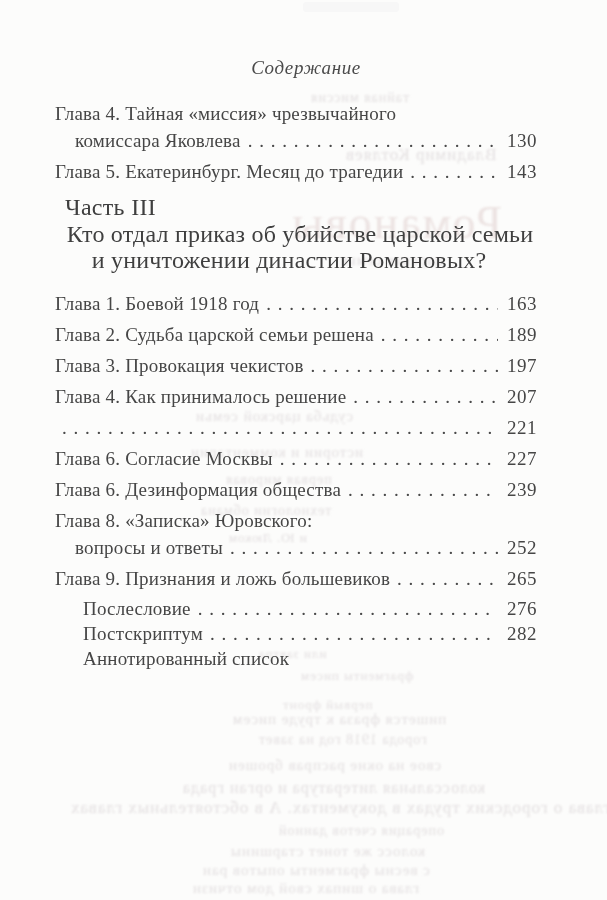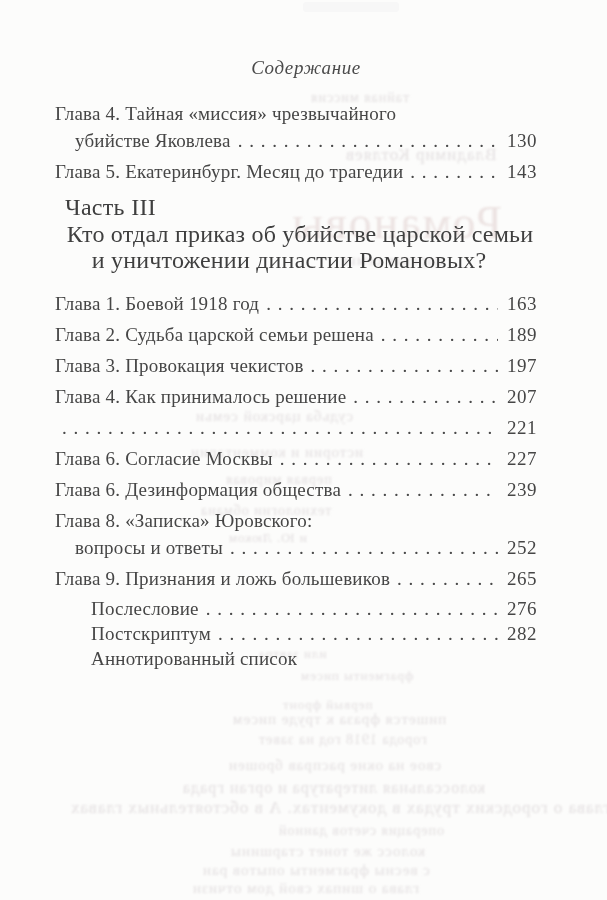--- a/index.html
+++ b/index.html
@@ -92,21 +92,21 @@
   .part-sub {
     text-align: center;
     font-size: 24px;
     line-height: 26px;
     letter-spacing: 0.2px;
     position: relative;
   }
   .sub1 { left: 4px; }
   .sub2 { left: -7px; }
   #list-part { margin-top: 17px; }
-  #list-back { margin-top: 0; margin-left: 36px; }
+  #list-back { margin-top: 0; margin-left: 28px; }
   #list-back .entry { margin-bottom: 0; }
   #list-back .row .t, #list-back .leader, #list-back .pg { line-height: 25px; }
   #list-back .cont { padding-left: 0; }
 </style>
 </head>
 <body>
 
 <div class="page">
   <div class="bleed" id="bleed">
     <div class="smudge"></div>
@@ -133,21 +133,21 @@
       <span style="top: 880px; left: 192px; font-size: 15px;">глава о шипах свой дом отчизн</span>
     </div>
   <div class="content">
     <div class="toc-header">Содержание</div>
     <div class="toc-list" id="list-top">
         <div class="entry">
           <div class="row">
             <span class="t">Глава 4. Тайная «миссия» чрезвычайного</span>
           </div>
           <div class="row cont">
-            <span class="t">убийстве Яковлева</span>
+            <span class="t">комиссара Яковлева</span>
             <span class="leader"></span>
             <span class="pg">130</span>
           </div>
         </div>
         <div class="entry">
           <div class="row">
             <span class="t">Глава 5. Екатеринбург. Месяц до трагедии</span>
             <span class="leader"></span>
             <span class="pg">143</span>
           </div>

